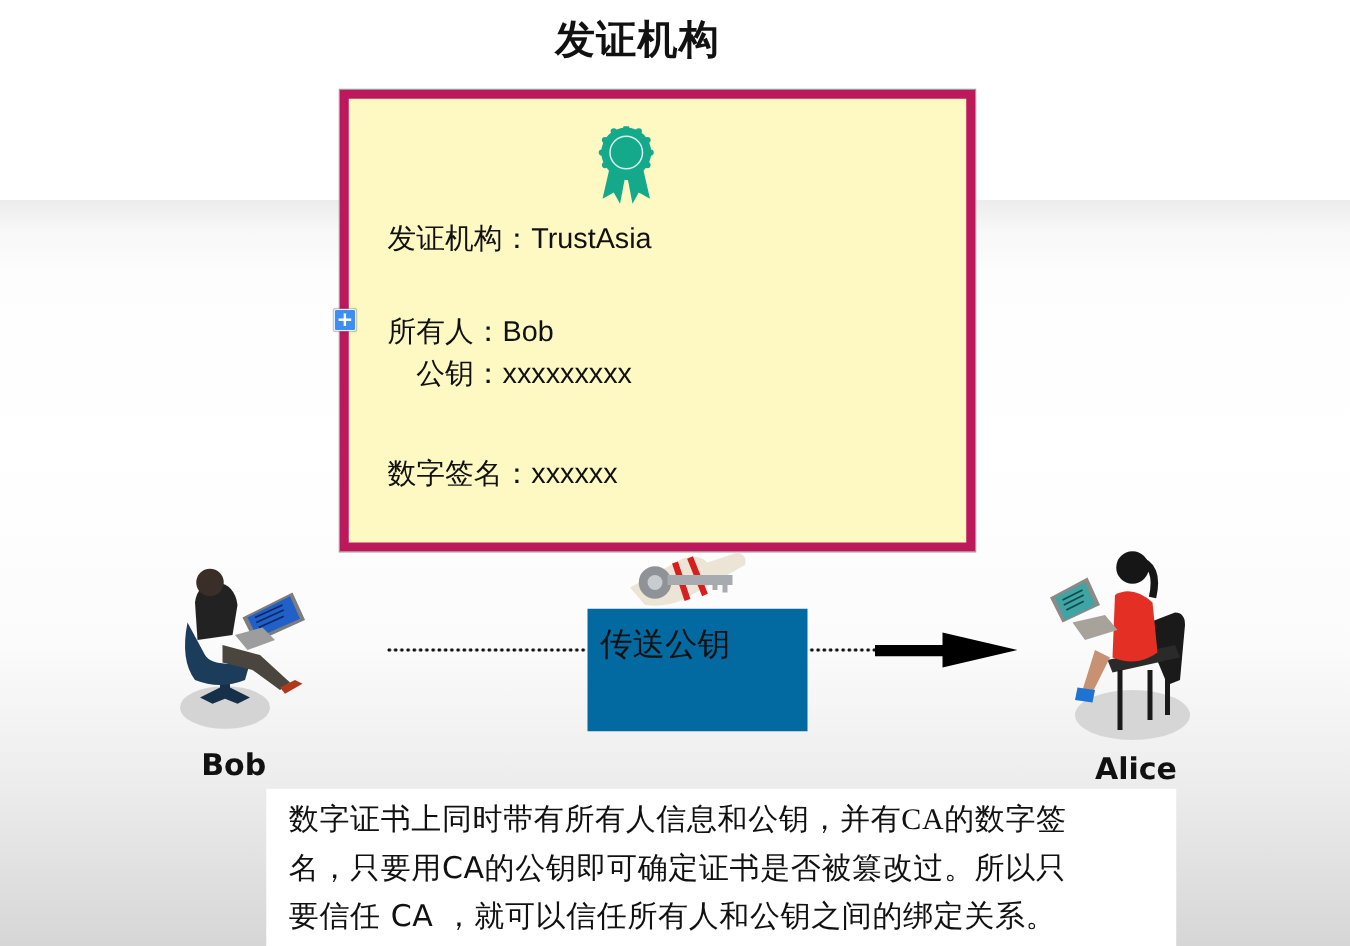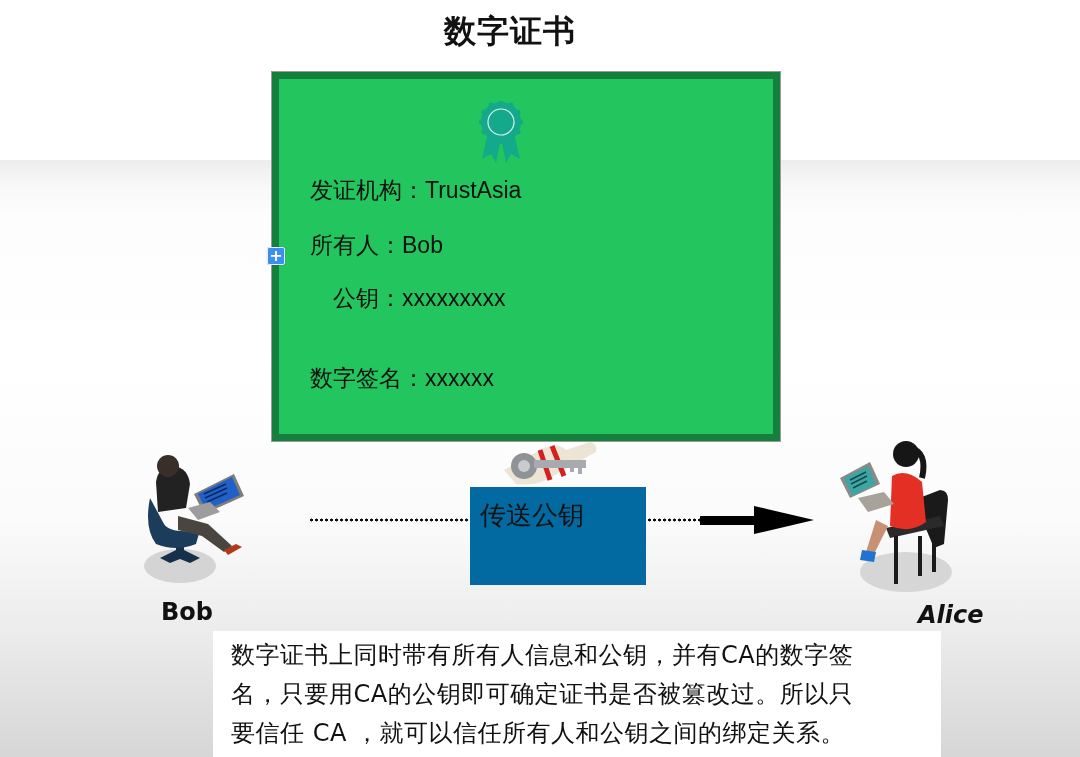--- a/index.html
+++ b/index.html
@@ -17,21 +17,21 @@
   }
   .title {
     position: absolute; left: 0; width: 1080px; top: 10px; text-align: center;
     font-size: 32px; font-weight: bold; letter-spacing: 1px; color: #111;
     padding-left: 10px;
   }
   .title span { display: inline-block; margin-left: -70px; }
 
   .cert {
     position: absolute; left: 272px; top: 72px; width: 508px; height: 369px;
-    background: #22c55e; border: 7px solid #15803d;
+    background: #fef9c3; border: 7px solid #be185d;
     box-shadow: 0 0 0 1px #9a9a9a;
   }
   .cert-badge { position: absolute; left: 199px; top: 22px; width: 46px; height: 64px; }
   .cert-line {
     position: absolute; left: 31px; font-size: 23px; color: #111; white-space: nowrap;
     font-family: "Liberation Sans", "DejaVu Sans", sans-serif;
   }
   .cert-line .lbl, .cert-line .val { display: inline; }
   .add-handle {
     position: absolute; left: 267px; top: 247px; width: 18px; height: 18px;
@@ -74,21 +74,21 @@
     position: absolute; left: 18px; font-size: 24px; color: #111; white-space: nowrap;
     letter-spacing: 0.5px;
   }
 </style>
 </head>
 <body>
 
 <div class="bg-top"></div>
 <div class="bg-bottom"></div>
 
-<div class="title"><span>数字证书</span></div>
+<div class="title"><span>发证机构</span></div>
 
 <div class="cert">
   <svg class="cert-badge" viewBox="0 0 46 64">
     <polygon points="10,32 4,58 13,53 18,62 23,36" fill="#14a98b"></polygon>
     <polygon points="36,32 42,58 33,53 28,62 23,36" fill="#14a98b"></polygon>
     <circle cx="23" cy="21" r="20" fill="#14a98b"></circle>
     <g fill="#14a98b">
       <circle cx="23" cy="1.5" r="2.5"></circle>
         <circle cx="33" cy="4" r="2.5"></circle>
         <circle cx="40" cy="11" r="2.5"></circle>
@@ -101,21 +101,21 @@
       <circle cx="3.5" cy="21" r="2.5"></circle>
         <circle cx="6" cy="11" r="2.5"></circle>
         <circle cx="13" cy="4" r="2.5"></circle>
     </g>
     <circle cx="23" cy="21" r="13" fill="none" stroke="#d9f3ec" stroke-width="1.2"></circle>
   </svg>
 
   <div class="cert-line" style="top:96px;">
     <span class="lbl">发证机构：</span><span class="val">TrustAsia</span>
   </div>
-  <div class="cert-line" style="top:151px;">
+  <div class="cert-line" style="top:171px;">
     <span class="lbl">所有人：</span><span class="val">Bob</span>
   </div>
   <div class="cert-line" style="top:204px;margin-left:23px;">
     <span class="lbl">公钥：</span><span class="val">xxxxxxxxx</span>
   </div>
   <div class="cert-line" style="top:284px;">
     <span class="lbl">数字签名：</span><span class="val">xxxxxx</span>
   </div>
 </div>
 
@@ -147,21 +147,21 @@
   <path d="M56,40 q14,-8 30,6 l4,40 q-16,12 -36,4 z" fill="#e32f24"></path>
   <path d="M40,84 l-10,32 l8,2 l14,-28 z" fill="#c99174"></path>
   <path d="M26,114 l14,2 l-2,10 l-14,-2 z" fill="#1e74d0"></path>
   <circle cx="70" cy="18" r="13" fill="#161616"></circle>
   <path d="M74,12 q18,4 12,30" stroke="#161616" stroke-width="6" fill="none"></path>
   <path d="M4,42 l30,-16 l10,22 l-30,14 z" fill="#8a8a86"></path>
   <path d="M8,42 l24,-12 l8,18 l-24,12 z" fill="#3ea4a4"></path>
   <path d="M14,44 l16,-8 M15,48 l16,-8 M17,52 l14,-7" stroke="#124a4a" stroke-width="1.4"></path>
   <path d="M22,62 l26,-6 l10,12 l-26,8 z" fill="#a7a29a"></path>
 </svg>
-<div class="person-label" style="left:918px; top:601px;font-style:italic;">Alice</div>
+<div class="person-label" style="left:876px; top:601px;">Alice</div>
 
 <div class="dots" style="left:309px; top:518px; width:160px;"></div>
 <div class="dots" style="left:647px; top:518px; width:55px;"></div>
 <div class="arrow-shaft"></div>
 <div class="arrow-head"></div>
 
 <svg class="key-icon" viewBox="0 0 100 46">
   <path d="M4,30 l40,-22 q14,-6 22,2 l24,-8 q8,2 6,10 l-50,28 q-14,6 -30,4 z" fill="#ece5d6"></path>
   <path d="M40,10 l10,30 M52,6 l12,30" stroke="#d62020" stroke-width="5"></path>
   <circle cx="24" cy="26" r="13" fill="#8f9296"></circle>
@@ -169,16 +169,16 @@
   <rect x="34" y="20" width="52" height="8" fill="#a7aaae"></rect>
   <rect x="70" y="26" width="4" height="6" fill="#a7aaae"></rect>
   <rect x="78" y="26" width="4" height="8" fill="#a7aaae"></rect>
 </svg>
 
 <div class="transfer-box">
   <div class="transfer-line" style="top:11px;">传送公钥</div>
 </div>
 
 <div class="caption-box">
-  <div class="caption-line" style="top:8px;">数字证书上同时带有所有人信息和公钥，并有CA的数字签</div>
+  <div class="caption-line" style="top:8px;font-family:Liberation Serif, serif;">数字证书上同时带有所有人信息和公钥，并有CA的数字签</div>
   <div class="caption-line" style="top:86px;">要信任 CA ，就可以信任所有人和公钥之间的绑定关系。</div>
   <div class="caption-line" style="top:47px;">名，只要用CA的公钥即可确定证书是否被篡改过。所以只</div>
 </div>
 
 </body></html>

